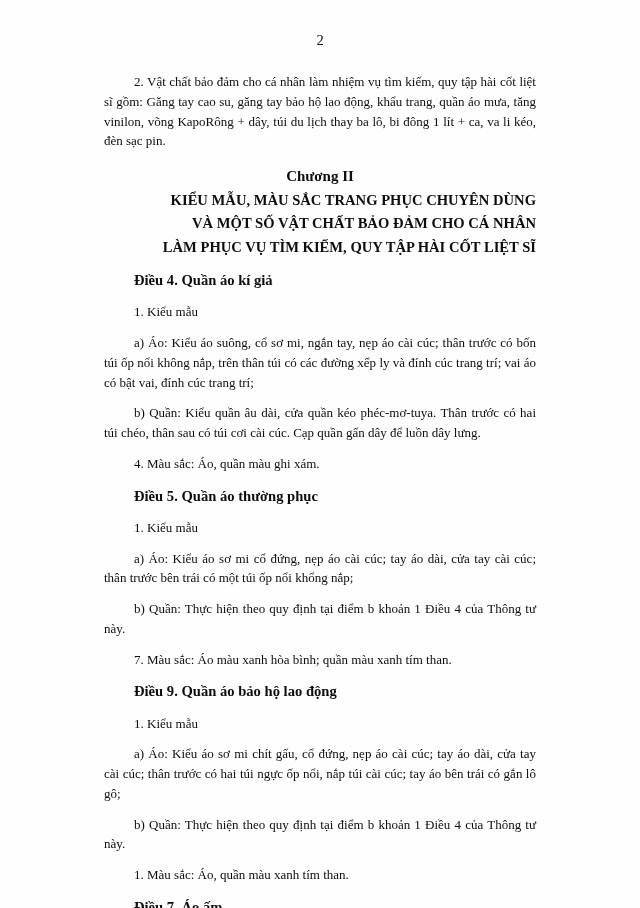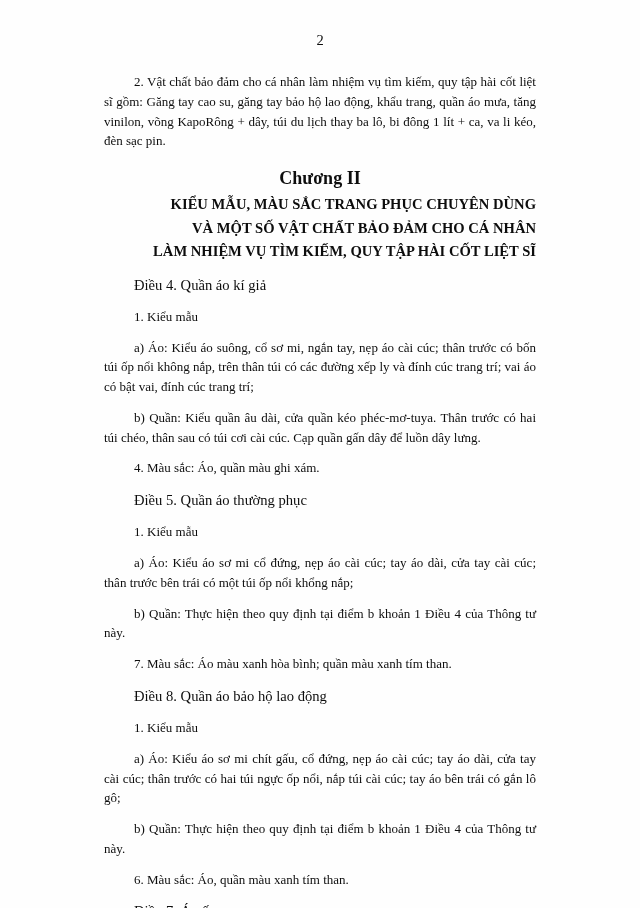--- a/index.html
+++ b/index.html
@@ -41,34 +41,34 @@
     line-height: 1.52;
     text-align: justify;
     text-justify: inter-word;
   }
   p.indent {
     text-indent: 30px;
   }
   .chapter-head {
     text-align: center;
     font-weight: bold;
-    font-size: 18px;
+    font-size: 15px;
     margin-top: 14px;
     margin-bottom: 0;
     line-height: 1.5;
   }
   .chapter-title {
     text-align: right;
     font-weight: bold;
     font-size: 14.6px;
     line-height: 1.48;
     margin: 2px 0 0 0;
   }
   .article-head {
-    font-weight: normal;
+    font-weight: bold;
     font-size: 14.6px;
     text-indent: 30px;
     margin-top: 11px;
     margin-bottom: 2px;
   }
   .gap-sm {
     margin-top: 11px;
   }
 </style>
 </head>
@@ -78,36 +78,36 @@
 
   <div class="page-number">2</div>
 
   <div class="content">
 
     <p class="indent">2. Vật chất bảo đảm cho cá nhân làm nhiệm vụ tìm kiếm, quy tập hài cốt liệt sĩ gồm: Găng tay cao su, găng tay bảo hộ lao động, khẩu trang, quần áo mưa, tăng vinilon, võng KapoRông + dây, túi du lịch thay ba lô, bi đông 1 lít + ca, va li kéo, đèn sạc pin.</p>
 
     <p class="chapter-head">Chương II</p>
     <p class="chapter-title">KIỂU MẪU, MÀU SẮC TRANG PHỤC CHUYÊN DÙNG</p>
     <p class="chapter-title">VÀ MỘT SỐ VẬT CHẤT BẢO ĐẢM CHO CÁ NHÂN</p>
-    <p class="chapter-title">LÀM NHIỆM VỤ TÌM KIẾM, QUY TẬP HÀI CỐT LIỆT SĨ</p>
+    <p class="chapter-title">LÀM PHỤC VỤ TÌM KIẾM, QUY TẬP HÀI CỐT LIỆT SĨ</p>
 
     <p class="article-head">Điều 4. Quần áo kí giả</p>
     <p class="indent gap-sm">1. Kiểu mẫu</p>
     <p class="indent gap-sm">a) Áo: Kiểu áo suông, cổ sơ mi, ngắn tay, nẹp áo cài cúc; thân trước có bốn túi ốp nổi không nắp, trên thân túi có các đường xếp ly và đính cúc trang trí; vai áo có bật vai, đính cúc trang trí;</p>
     <p class="indent gap-sm">b) Quần: Kiểu quần âu dài, cửa quần kéo phéc-mơ-tuya. Thân trước có hai túi chéo, thân sau có túi cơi cài cúc. Cạp quần gấn dây để luồn dây lưng.</p>
     <p class="indent gap-sm">4. Màu sắc: Áo, quần màu ghi xám.</p>
 
     <p class="article-head">Điều 5. Quần áo thường phục</p>
     <p class="indent gap-sm">1. Kiểu mẫu</p>
     <p class="indent gap-sm">a) Áo: Kiểu áo sơ mi cổ đứng, nẹp áo cài cúc; tay áo dài, cửa tay cài cúc; thân trước bên trái có một túi ốp nổi khổng nắp;</p>
     <p class="indent gap-sm">b) Quần: Thực hiện theo quy định tại điểm b khoản 1 Điều 4 của Thông tư này.</p>
     <p class="indent gap-sm">7. Màu sắc: Áo màu xanh hòa bình; quần màu xanh tím than.</p>
 
-    <p class="article-head">Điều 8. Quần áo bảo hộ lao động</p>
+    <p class="article-head">Điều 9. Quần áo bảo hộ lao động</p>
     <p class="indent gap-sm">1. Kiểu mẫu</p>
     <p class="indent gap-sm">a) Áo: Kiểu áo sơ mi chít gấu, cổ đứng, nẹp áo cài cúc; tay áo dài, cửa tay cài cúc; thân trước có hai túi ngực ốp nổi, nắp túi cài cúc; tay áo bên trái có gắn lô gô;</p>
     <p class="indent gap-sm">b) Quần: Thực hiện theo quy định tại điểm b khoản 1 Điều 4 của Thông tư này.</p>
-    <p class="indent gap-sm">6. Màu sắc: Áo, quần màu xanh tím than.</p>
+    <p class="indent gap-sm">1. Màu sắc: Áo, quần màu xanh tím than.</p>
 
     <p class="article-head">Điều 7. Áo ấm</p>
 
   </div>
 </div>
 
 </body></html>

